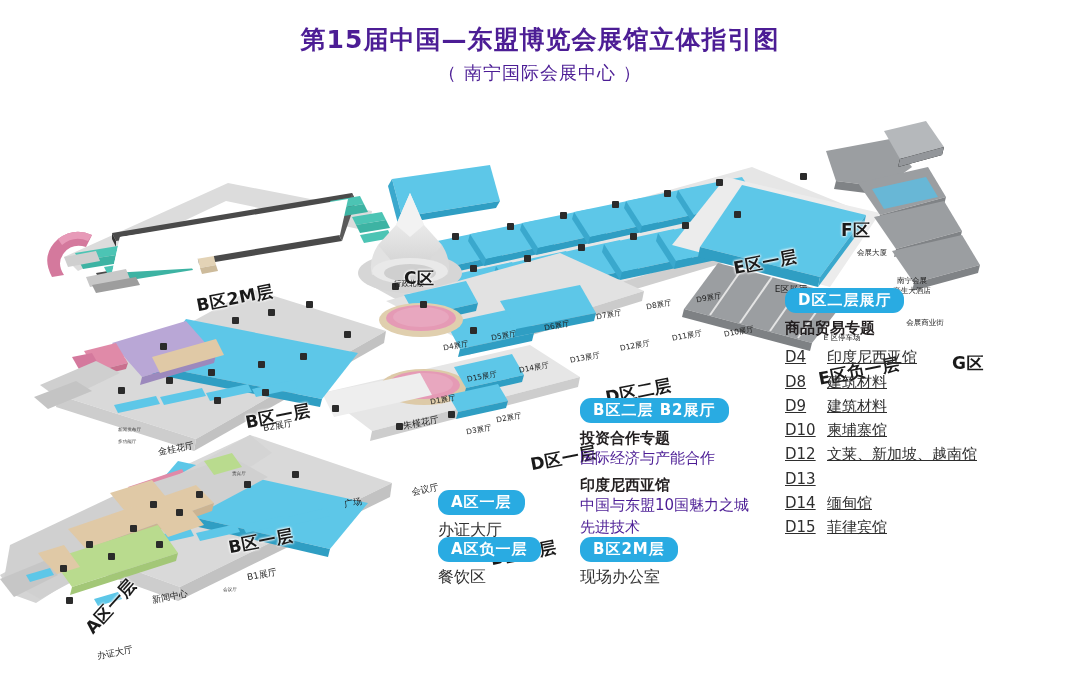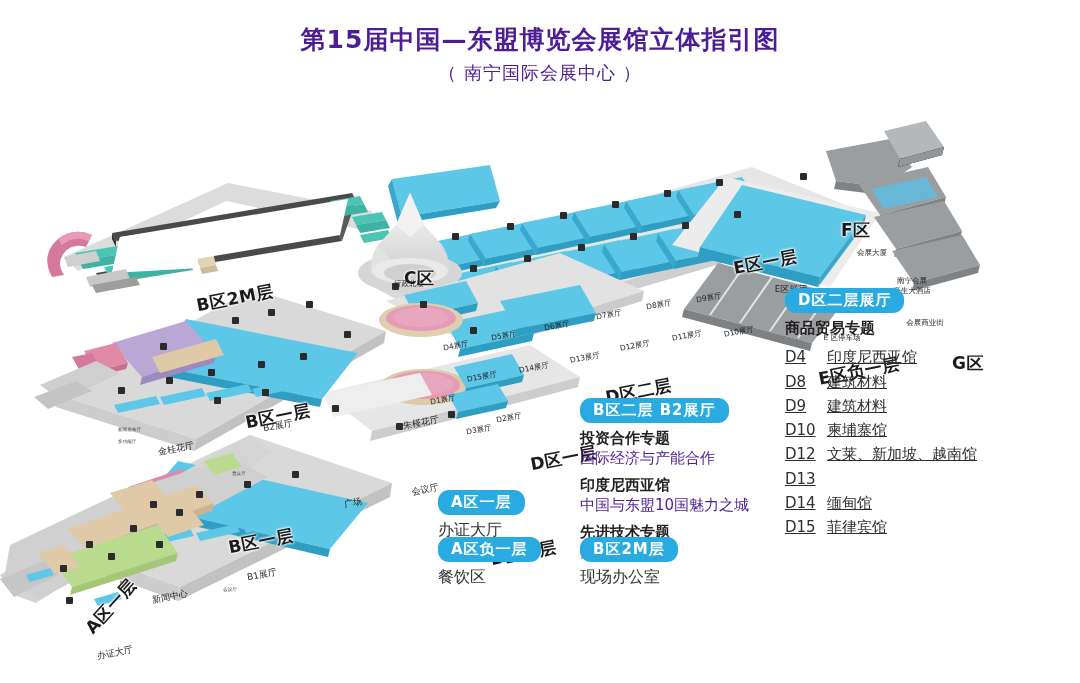--- a/index.html
+++ b/index.html
@@ -536,21 +536,20 @@
     </div>
 </div>
 
 <div class="legend-block" id="legend-b2" style="left:580px; top:398px; width:200px;">
   <span class="pill">B区二层 B2展厅</span>
   <div id="b2-entries">
       <div class="legend-head">投资合作专题</div>
       <div class="legend-plain">国际经济与产能合作</div>
       <div class="legend-head">印度尼西亚馆</div>
       <div class="legend-plain">中国与东盟10国魅力之城</div>
-      <div class="legend-head">先进技术专题</div>
       <div class="legend-plain">先进技术</div>
     </div>
 </div>
 
 <div class="legend-block" id="legend-b2m" style="left:580px; top:537px; width:200px;">
   <span class="pill">B区2M层</span>
   <div class="legend-sub">现场办公室</div>
 </div>
 
 <div class="legend-block" id="legend-a1" style="left:438px; top:490px; width:180px;">

